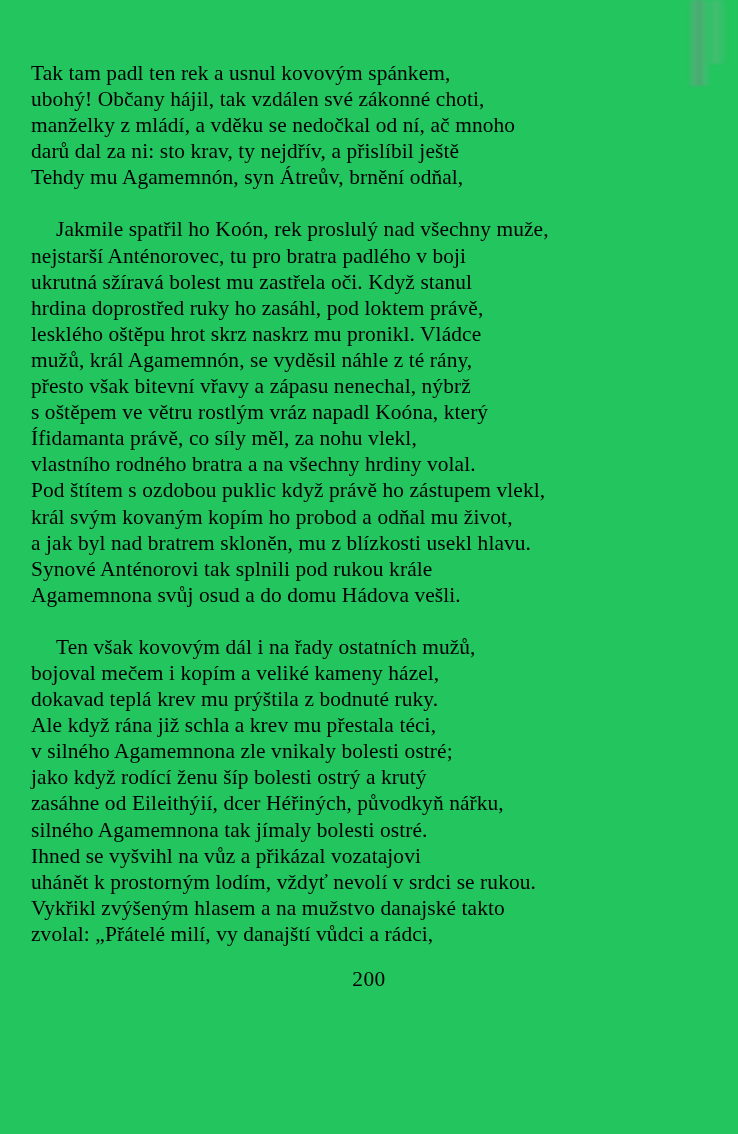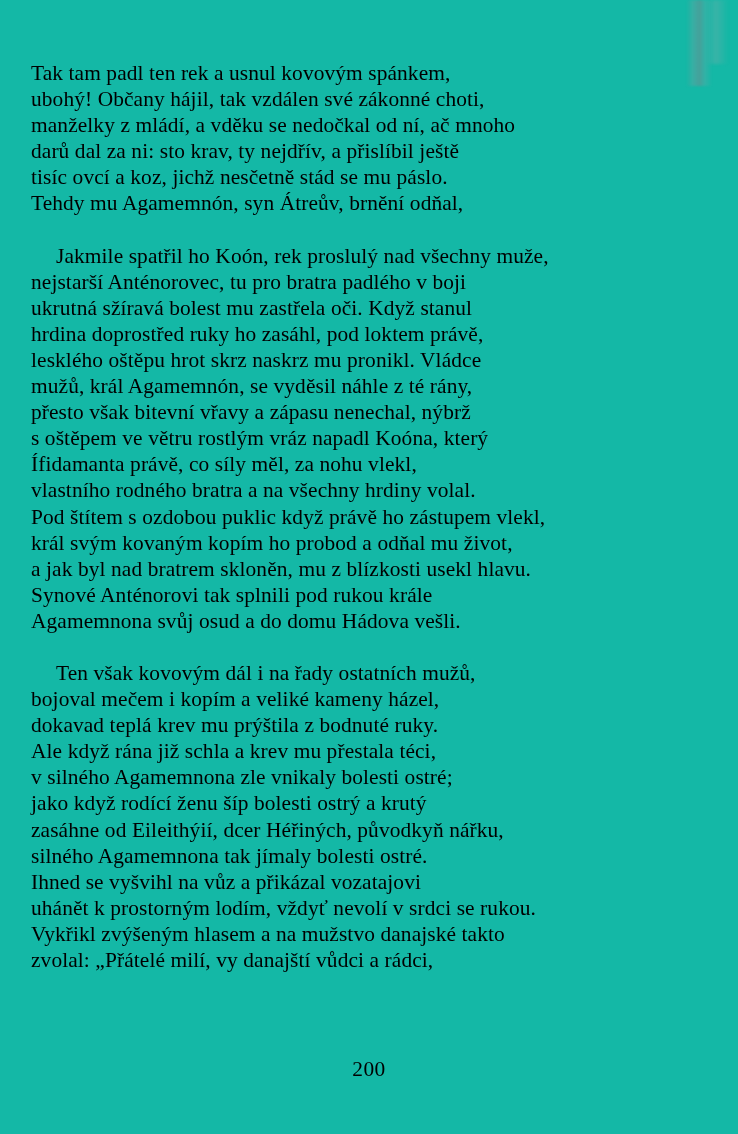--- a/index.html
+++ b/index.html
@@ -4,21 +4,21 @@
 <style>
   html, body {
     margin: 0;
     padding: 0;
     background: #ffffff;
   }
   .page {
     position: relative;
     width: 738px;
     height: 1134px;
-    background: #14b8a6;
+    background: #22c55e;
     overflow: hidden;
     font-family: "Liberation Serif", "DejaVu Serif", serif;
     color: #000000;
   }
   
   .scan-smudge {
     position: absolute;
     top: 0;
     right: 26px;
     width: 26px;
@@ -64,21 +64,21 @@
     line-height: 26.1px;
     letter-spacing: 0.1px;
     white-space: pre;
   }
   .line.indent {
     text-indent: 25px;
   }
 
   .folio {
     position: absolute;
-    top: 1056px;
+    top: 966px;
     left: 0;
     width: 738px;
     text-align: center;
     font-size: 21.4px;
     line-height: 26px;
     letter-spacing: 0.4px;
   }
 </style>
 </head>
 <body>
@@ -88,21 +88,20 @@
   <div class="scan-smudge"></div>
   <div class="scan-smudge-2"></div>
 
   <div class="text-block">
 
   <div class="stanza">
         <div class="line">Tak tam padl ten rek a usnul kovovým spánkem,</div>
         <div class="line">ubohý! Občany hájil, tak vzdálen své zákonné choti,</div>
         <div class="line">manželky z mládí, a vděku se nedočkal od ní, ač mnoho</div>
         <div class="line">darů dal za ni: sto krav, ty nejdřív, a přislíbil ještě</div>
-        <div class="line">tisíc ovcí a koz, jichž nesčetně stád se mu páslo.</div>
         <div class="line">Tehdy mu Agamemnón, syn Átreův, brnění odňal,</div>
       </div>
       <div class="stanza">
         <div class="line indent">Jakmile spatřil ho Koón, rek proslulý nad všechny muže,</div>
         <div class="line">nejstarší Anténorovec, tu pro bratra padlého v boji</div>
         <div class="line">ukrutná sžíravá bolest mu zastřela oči. Když stanul</div>
         <div class="line">hrdina doprostřed ruky ho zasáhl, pod loktem právě,</div>
         <div class="line">lesklého oštěpu hrot skrz naskrz mu pronikl. Vládce</div>
         <div class="line">mužů, král Agamemnón, se vyděsil náhle z té rány,</div>
         <div class="line">přesto však bitevní vřavy a zápasu nenechal, nýbrž</div>

